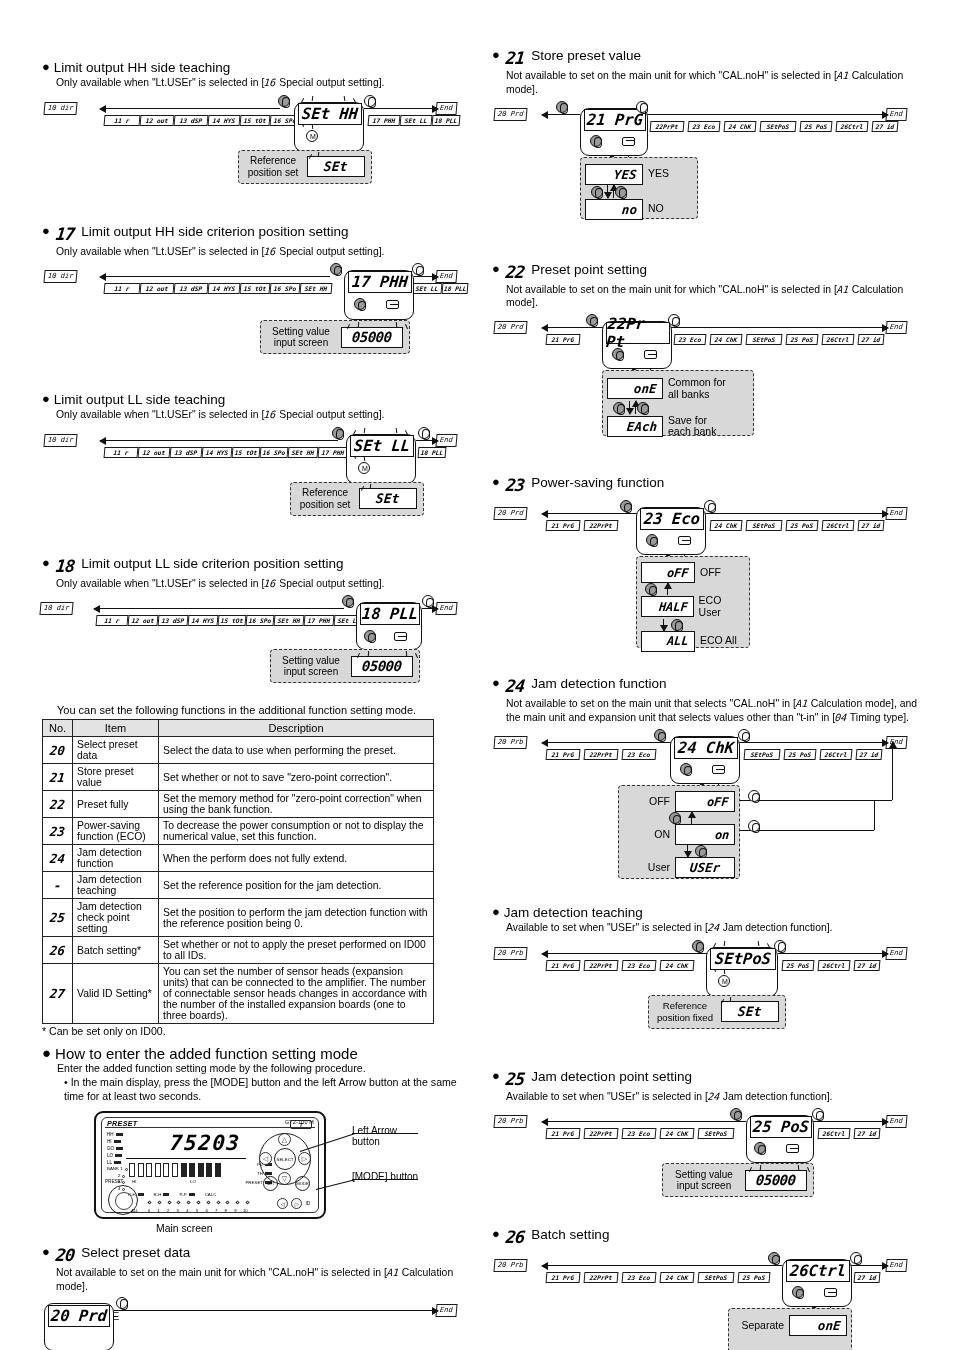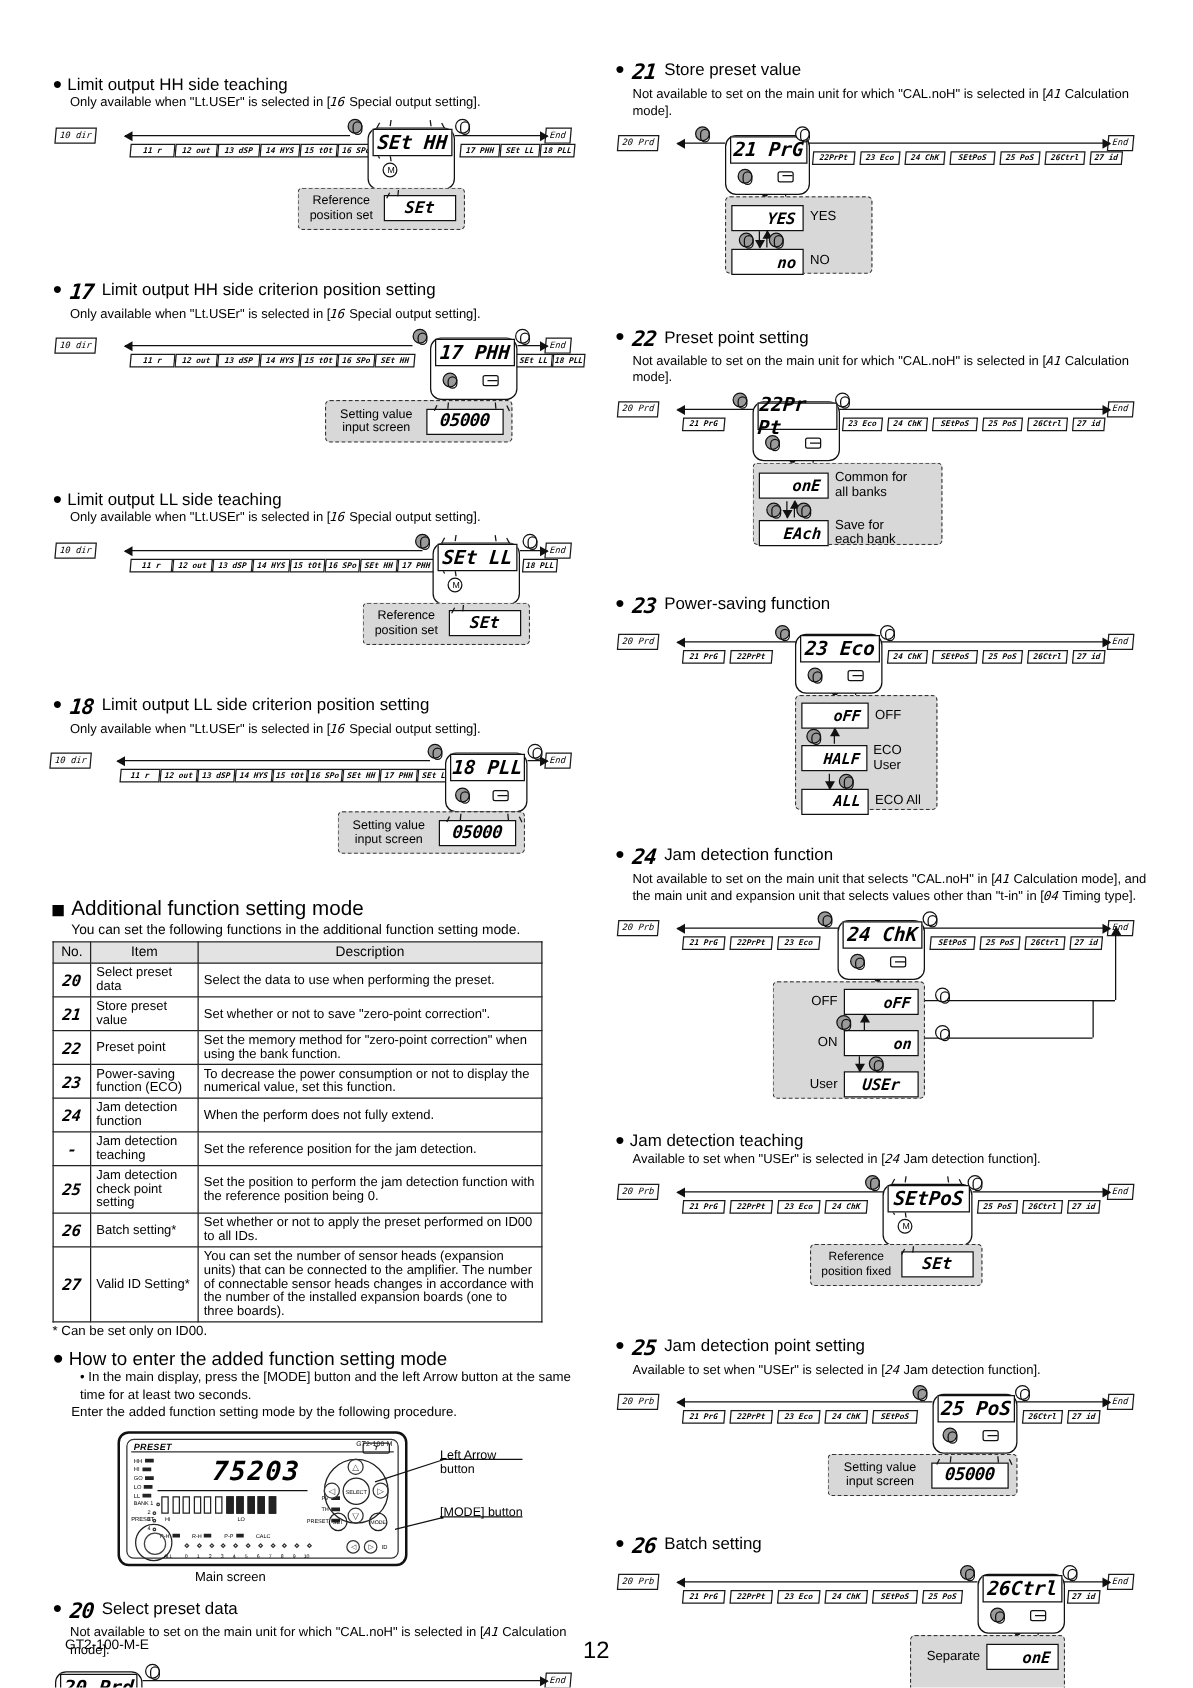--- a/index.html
+++ b/index.html
@@ -399,24 +399,20 @@
         </div>
       </div>
       <div class="flash" style="left:316px;top:57px;z-index:6;">
         <span style="left:0px;top:2px;transform:rotate(25deg)"></span>
         <span style="left:10px;top:0px;transform:rotate(5deg)"></span>
         <span style="left:48px;top:0px;transform:rotate(-5deg)"></span>
         <span style="left:58px;top:2px;transform:rotate(-25deg)"></span>
       </div>
     </div>
 
-    <div class="sec-sq">
-      <span class="sq"></span>
-      <span class="st">Additional function setting mode</span>
-    </div>
     <div class="sec-note">You can set the following functions in the additional function setting mode.</div>
     <table class="fn">
       <thead>
         <tr>
           <th style="width:30px">No.</th>
           <th style="width:86px">Item</th>
           <th>Description</th>
         </tr>
       </thead>
       <tbody>
@@ -425,21 +421,21 @@
               <td class="item">Select preset data</td>
               <td>Select the data to use when performing the preset.</td>
             </tr>
         <tr>
               <td class="no"><span>21</span></td>
               <td class="item">Store preset value</td>
               <td>Set whether or not to save "zero-point correction".</td>
             </tr>
         <tr>
               <td class="no"><span>22</span></td>
-              <td class="item">Preset point</td>
+              <td class="item">Preset fully</td>
               <td>Set the memory method for "zero-point correction" when using the bank function.</td>
             </tr>
         <tr>
               <td class="no"><span>23</span></td>
               <td class="item">Power-saving function (ECO)</td>
               <td>To decrease the power consumption or not to display the numerical value, set this function.</td>
             </tr>
         <tr>
               <td class="no"><span>24</span></td>
               <td class="item">Jam detection function</td>
@@ -466,22 +462,22 @@
               <td>You can set the number of sensor heads (expansion units) that can be connected to the amplifier. The number of connectable sensor heads changes in accordance with the number of the installed expansion boards (one to three boards).</td>
             </tr>
       </tbody>
     </table>
     <div class="tbl-foot">* Can be set only on ID00.</div>
 
     <div class="h-bullet" style="margin-top:8px;align-items:center;">
       <span class="dot" style="font-size:15px;">●</span>
       <span style="font-size:15px;">How to enter the added function setting mode</span>
     </div>
+    <div style="font-size:10.6px;margin-left:15px;line-height:1.3;">Enter the added function setting mode by the following procedure.</div>
     <div style="font-size:10.6px;margin-left:22px;line-height:1.3;">• In the main display, press the [MODE] button and the left Arrow button at the same time for at least two seconds.</div>
-    <div style="font-size:10.6px;margin-left:15px;line-height:1.3;">Enter the added function setting mode by the following procedure.</div>
 
     <div class="devwrap">
       <div class="device">
         <div class="dev-in"></div>
         <div class="brand">PRESET</div>
         <div class="model">GT2-100 M</div>
         <div class="brandline"></div>
 
         <div class="ledcol">
           <div>
@@ -1061,14 +1057,13 @@
               </div>
         </div>
 
       </div>
     </div>
 
   </div>
  </div>
 
  <div class="footer">GT2-100-M-E</div>
- <div class="pageno">12</div>
 </div>
 
 </body></html>

